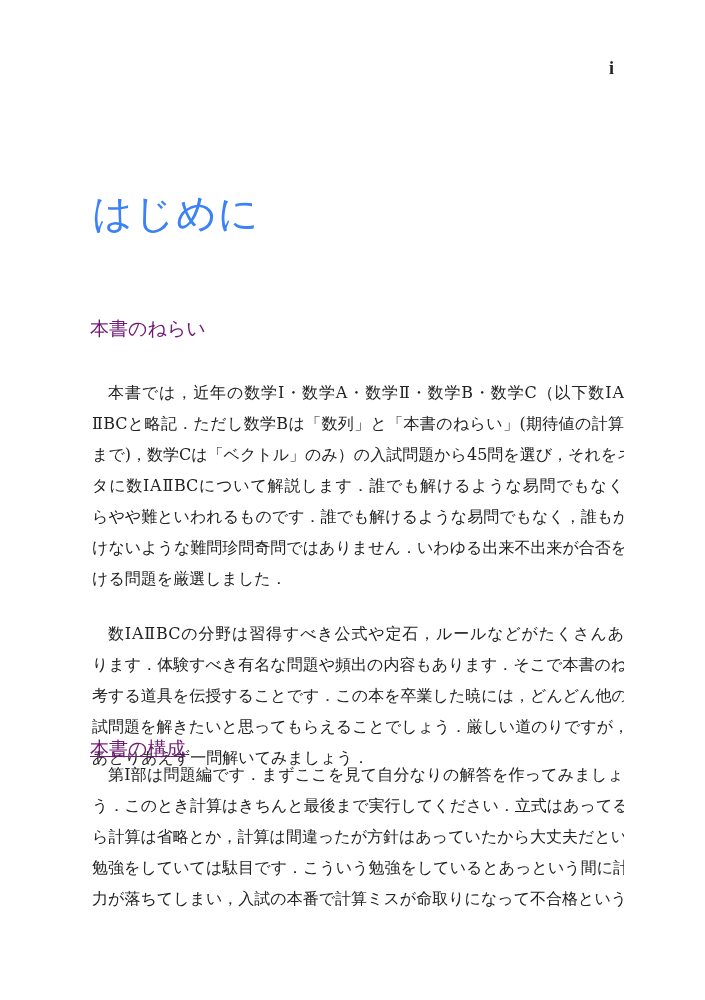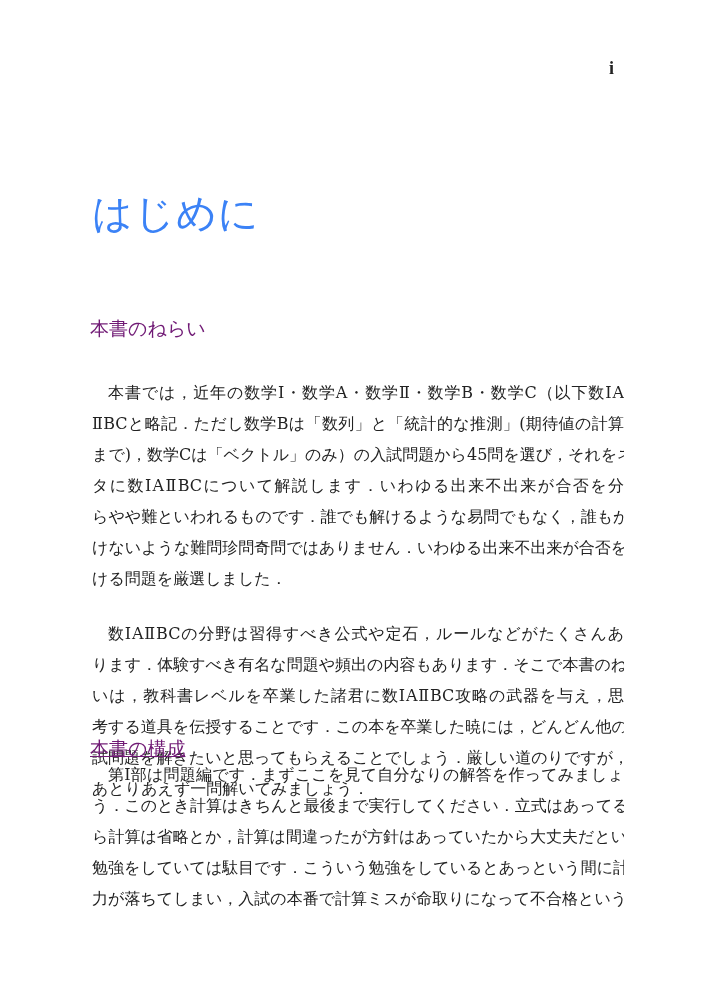--- a/index.html
+++ b/index.html
@@ -17,29 +17,28 @@
 
 <div>
   <div class="page-number">i</div>
 
   <h1 class="chapter-title">はじめに</h1>
 
   <h2 class="section-title" style="top:316px;">本書のねらい</h2>
 
   <div class="body-block" style="top:353px;">
     <div class="line indent">本書では，近年の数学Ⅰ・数学A・数学Ⅱ・数学B・数学C（以下数ⅠA</div>
-    <div class="line">ⅡBCと略記．ただし数学Bは「数列」と「統計的な推測」(期待値の計算</div>
+    <div class="line">ⅡBCと略記．ただし数学Bは「数列」と「本書のねらい」(期待値の計算</div>
     <div class="line">まで)，数学Cは「ベクトル」のみ）の入試問題から45問を選び，それをネ</div>
-    <div class="line">タに数ⅠAⅡBCについて解説します．いわゆる出来不出来が合否を分</div>
+    <div class="line">タに数ⅠAⅡBCについて解説します．誰でも解けるような易問でもなく</div>
     <div class="line">らやや難といわれるものです．誰でも解けるような易問でもなく，誰もが解</div>
     <div class="line">けないような難問珍問奇問ではありません．いわゆる出来不出来が合否を分</div>
     <div class="line last">ける問題を厳選しました．</div>
     <div class="line indent">数ⅠAⅡBCの分野は習得すべき公式や定石，ルールなどがたくさんあ</div>
     <div class="line">ります．体験すべき有名な問題や頻出の内容もあります．そこで本書のねら</div>
-    <div class="line">いは，教科書レベルを卒業した諸君に数ⅠAⅡBC攻略の武器を与え，思</div>
     <div class="line">考する道具を伝授することです．この本を卒業した暁には，どんどん他の入</div>
     <div class="line">試問題を解きたいと思ってもらえることでしょう．厳しい道のりですが，さ</div>
     <div class="line last">あとりあえず一問解いてみましょう．</div>
   </div>
 
   <h2 class="section-title" style="top:736px;text-decoration:underline;">本書の構成</h2>
 
   <div class="body-block" style="top:735px;">
     <div class="line indent">第Ⅰ部は問題編です．まずここを見て自分なりの解答を作ってみましょ</div>
     <div class="line">う．このとき計算はきちんと最後まで実行してください．立式はあってるか</div>

